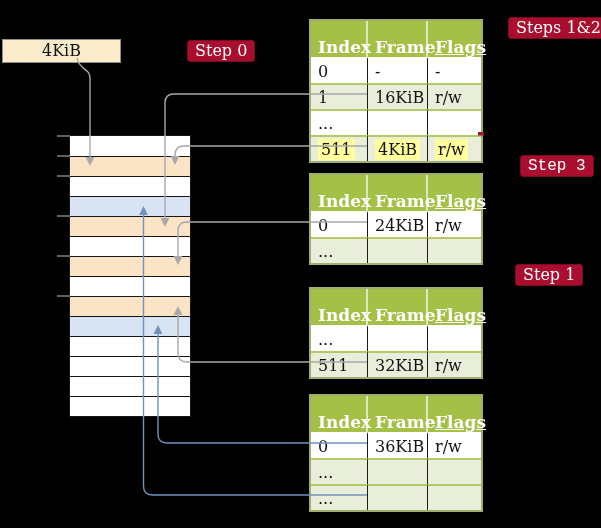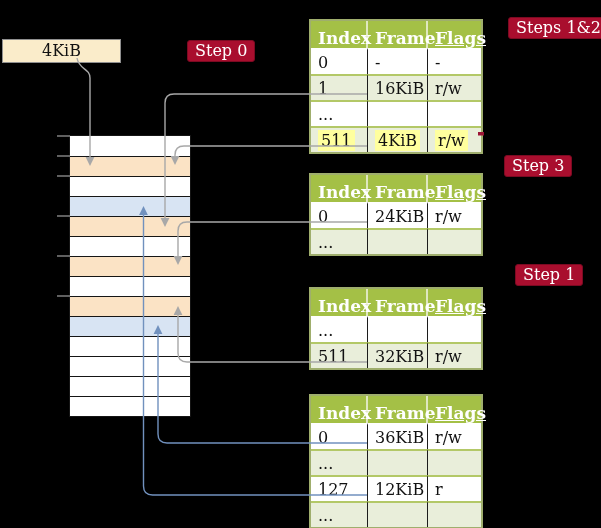--- a/index.html
+++ b/index.html
@@ -16,41 +16,41 @@
     color:#111;font-size:16px;line-height:22px;text-align:center;
   }
   
   .steplabel{
     position:absolute;background:var(--label-red);color:#fff;
     font-size:16px;line-height:20px;height:20px;padding:0 7px;
     border-radius:3px;border:1px solid #7c0a22;white-space:nowrap;
   }
   #lbl-step0{left:187px;top:40px;}
   #lbl-steps12{left:508px;top:17px;}
-  #lbl-step3{left:504px;top:155px;}
+  #lbl-step3{left:520px;top:155px;font-family:Liberation Mono, monospace;}
   #lbl-step4{left:515px;top:264px;}
   
   #memcol{
     position:absolute;left:69px;top:135px;width:120px;
     border:1px solid #151515;background:#fff;
   }
   .mrow{height:20px;box-sizing:border-box;border-top:1px solid #151515;}
   .mrow:first-child{border-top:none;}
   .mrow.white{background:#ffffff;}
   .mrow.peach{background:var(--peach);}
   .mrow.blue{background:var(--blue-row);}
   
   .ptable{position:absolute;left:309px;width:174px;}
   #pt1{top:19px;} #pt2{top:173px;} #pt3{top:287px;} #pt4{top:394px;}
   table{border-collapse:separate;border-spacing:0;table-layout:fixed;width:174px;
         border:2px solid var(--table-border);}
   col.c1{width:57px;} col.c2{width:60px;} col.c3{width:53px;}
   th{
     background:var(--header-green);color:#fff;font-weight:bold;font-size:17px;
-    text-align:left;padding:7px 0 0 7px;height:25px;box-sizing:border-box;
+    text-align:left;padding:16px 0 0 7px;height:25px;box-sizing:border-box;
     border-right:2px solid #dfe7c0;
   }
   th:last-child{border-right:none;text-decoration:underline;}
   td{
     font-size:16px;color:#111;text-align:left;padding:0 0 0 7px;height:26px;
     box-sizing:border-box;border-right:1px solid #1c1c1c;border-top:2px solid #b3c867;
     background:#fff;overflow:hidden;white-space:nowrap;
   }
   td:last-child{border-right:none;}
   tr.first td{border-top:2px solid #ffffff;}
@@ -218,25 +218,20 @@
         <tr class="first">
           <td>0</td>
           <td>36KiB</td>
           <td>r/w</td>
         </tr>
         <tr class="shaded">
           <td>...</td>
           <td></td>
           <td></td>
         </tr>
-        <tr>
-          <td>127</td>
-          <td>12KiB</td>
-          <td>r</td>
-        </tr>
         <tr class="shaded">
           <td>...</td>
           <td></td>
           <td></td>
         </tr>
       </tbody>
     </table>
   </div>
 
   <svg id="overlay" width="601" height="528" viewBox="0 0 601 528">

